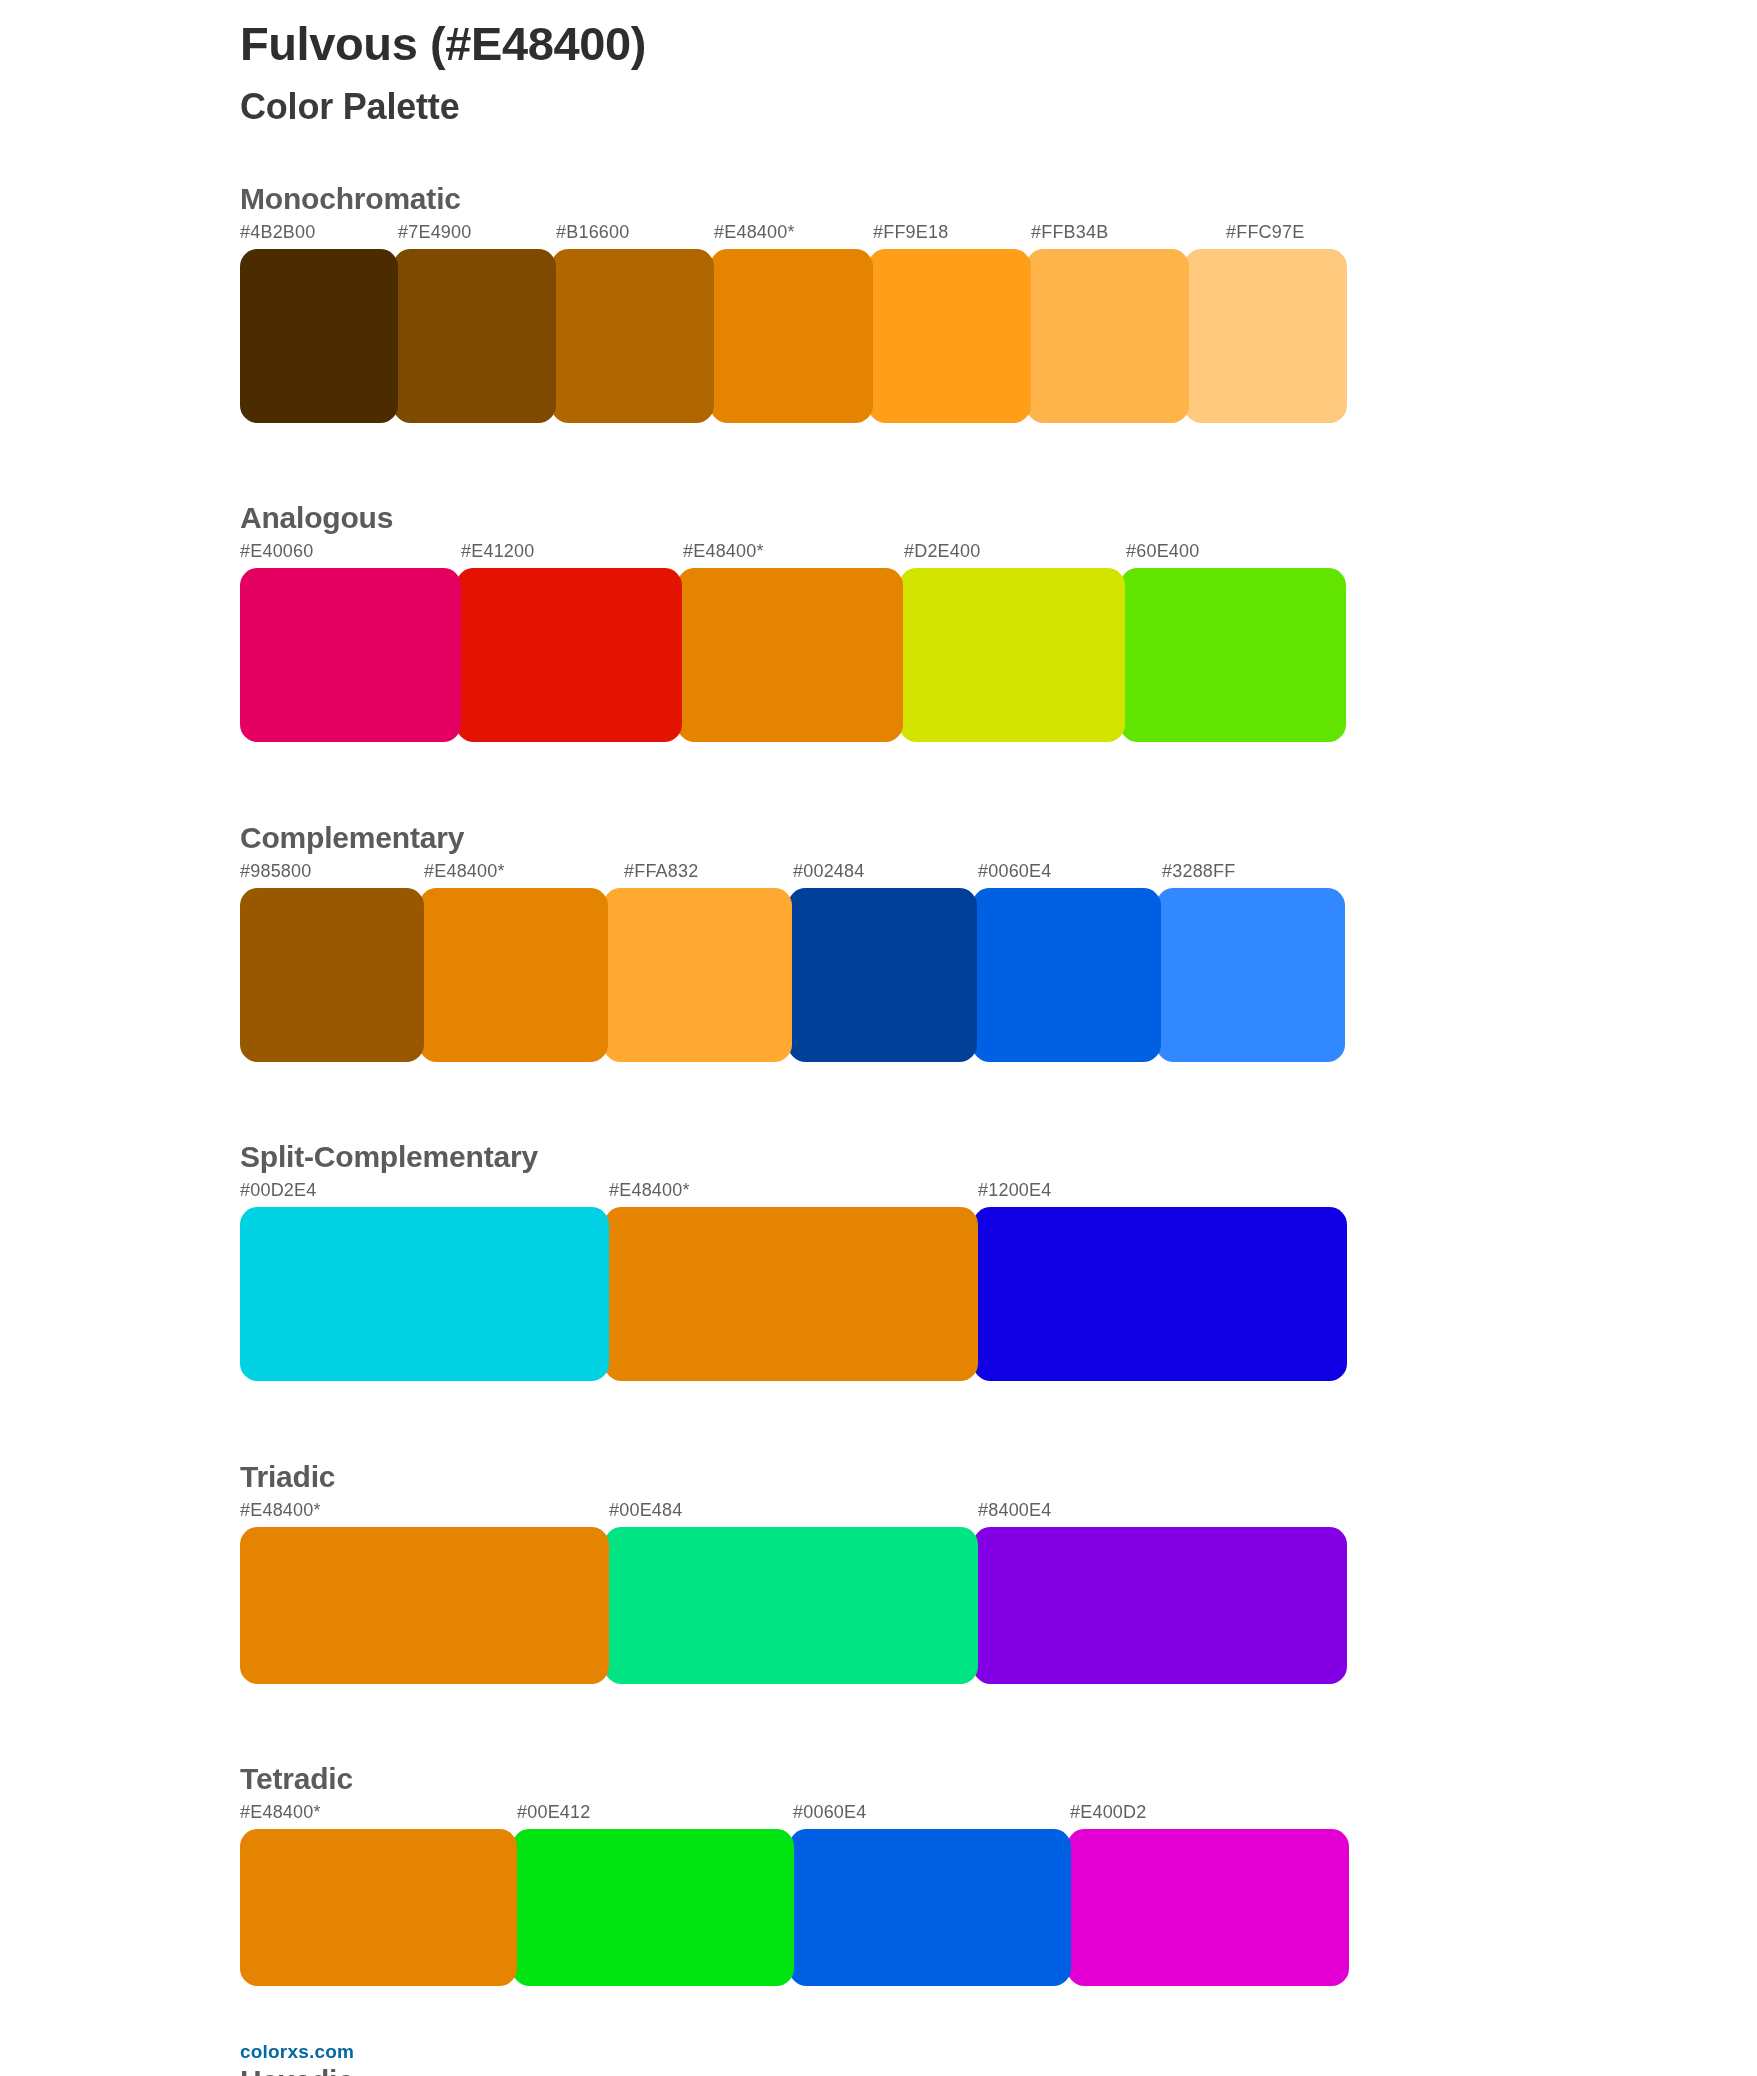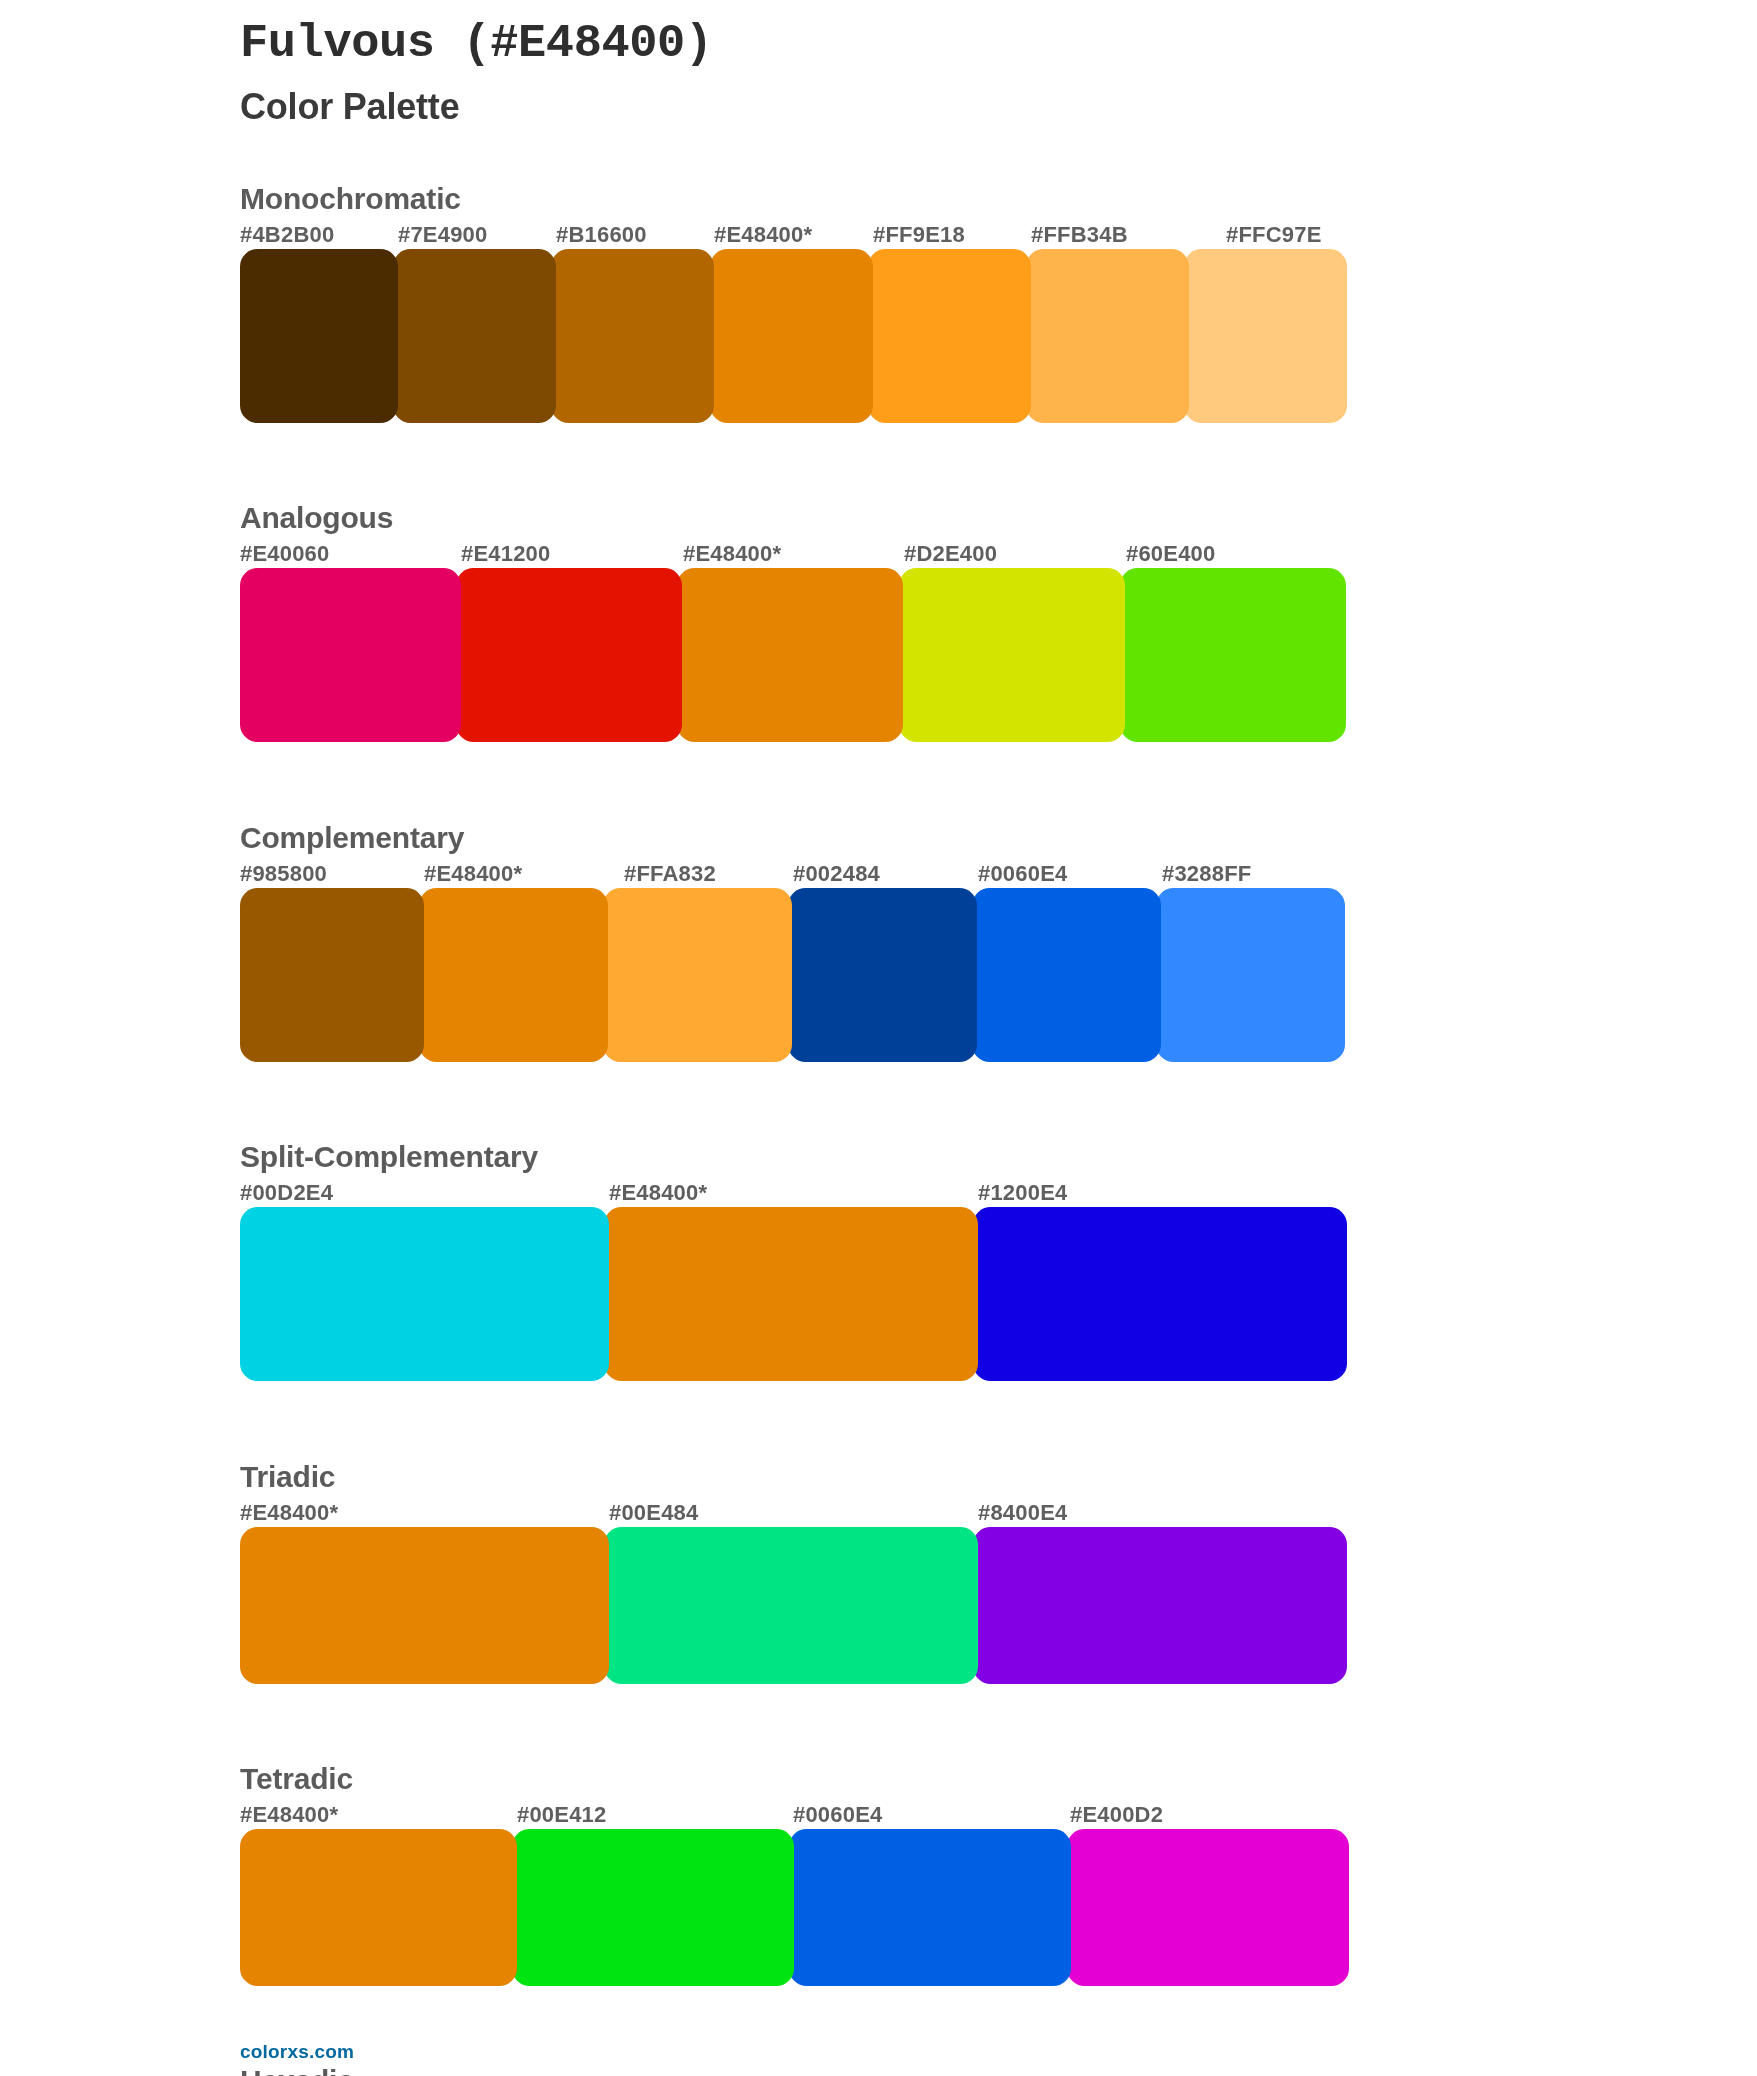--- a/index.html
+++ b/index.html
@@ -25,21 +25,20 @@
     left: 240px;
     top: 17.6px;
   }
   .page-title {
     font-size: 47px;
     font-weight: bold;
     color: #2e2e2e;
     letter-spacing: -0.4px;
     line-height: 1.1;
     white-space: nowrap;
-    font-family: Liberation Mono, monospace;
   }
   .page-subtitle {
     font-size: 36px;
     font-weight: bold;
     color: #3a3a3a;
     letter-spacing: -0.2px;
     line-height: 1.1;
     margin-top: 17.6px;
     white-space: nowrap;
   }
@@ -73,22 +72,22 @@
     position: absolute;
     left: 240px;
     top: 40px;
     width: 1107px;
     height: 27px;
   }
 
   .swatch-label {
     position: absolute;
     top: 0;
-    font-size: 22px;
-    font-weight: bold;
+    font-size: 18px;
+    font-weight: normal;
     color: #5f5f5f;
     white-space: nowrap;
     letter-spacing: 0.2px;
   }
 
   .swatch-row {
     position: absolute;
     left: 240px;
     top: 67px;
     width: 1107px;

